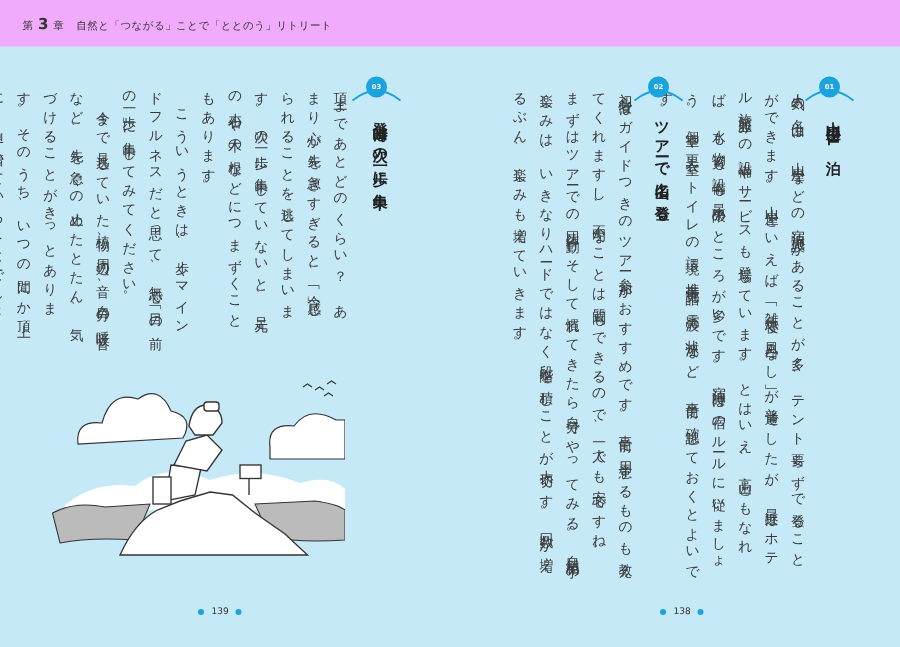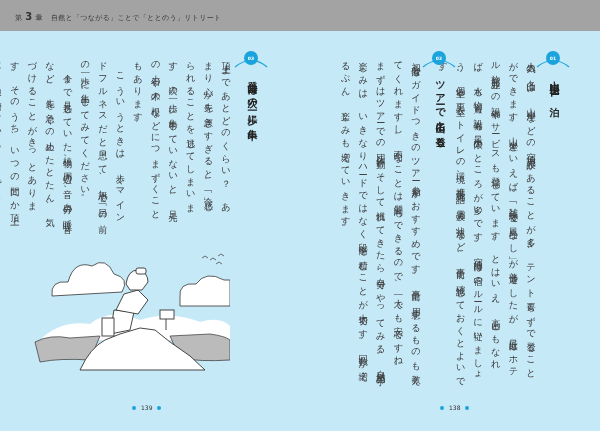--- a/index.html
+++ b/index.html
@@ -1,18 +1,18 @@
 <!DOCTYPE html>
 <html><head>
 <meta charset="utf-8">
 <style>
   html, body { margin:0; padding:0; }
   body { width:600px; height:431px; overflow:hidden; background:#c6e9f8; position:relative;
          font-family:"DejaVu Serif", "Liberation Serif", serif; color:#3a3a3a; }
-  .header { position:absolute; left:0; top:0; width:600px; height:31px; background:#a3a3a3; }
+  .header { position:absolute; left:0; top:0; width:600px; height:31px; background:#f0abfc; }
   .chapter { position:absolute; left:15px; top:11px; font-family:"DejaVu Sans","Liberation Sans",sans-serif;
              font-size:7px; color:#333; letter-spacing:0.3px; white-space:nowrap; }
   .chapter .num { font-size:10px; font-weight:bold; margin:0 3px; }
   .chapter .title { margin-left:8px; }
   .page { position:absolute; top:31px; height:400px; }
   .page.left { left:0; width:300px; }
   .page.right { left:300px; width:300px; }
   .col { position:absolute; writing-mode:vertical-rl; font-size:9.2px; line-height:17.6px;
          letter-spacing:2.2px; white-space:pre-line; }
   .heading { position:absolute; writing-mode:vertical-rl; font-family:"DejaVu Sans","Liberation Sans",sans-serif;

